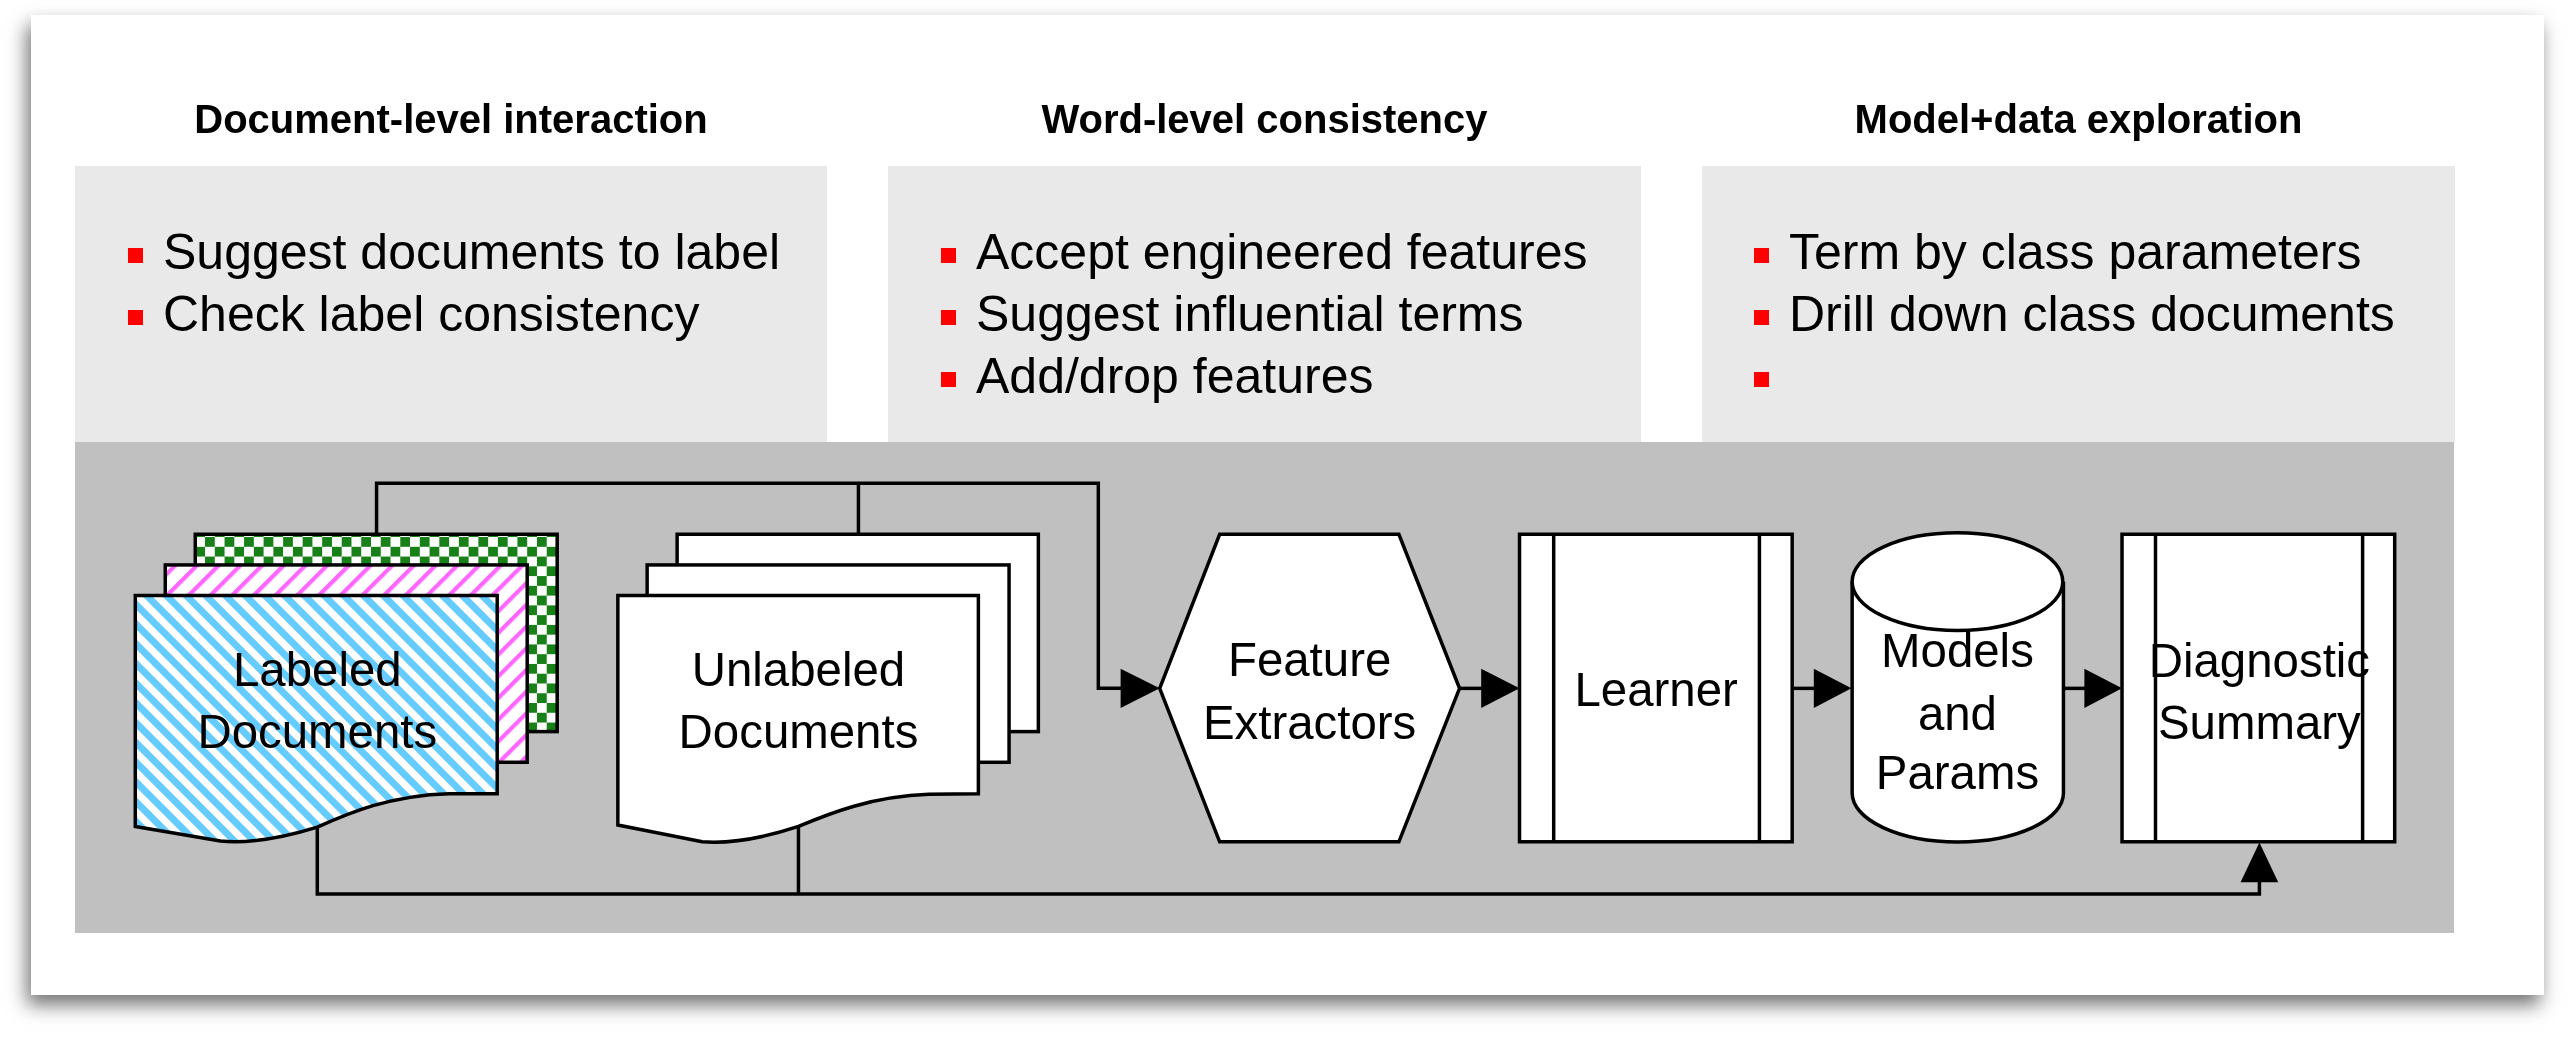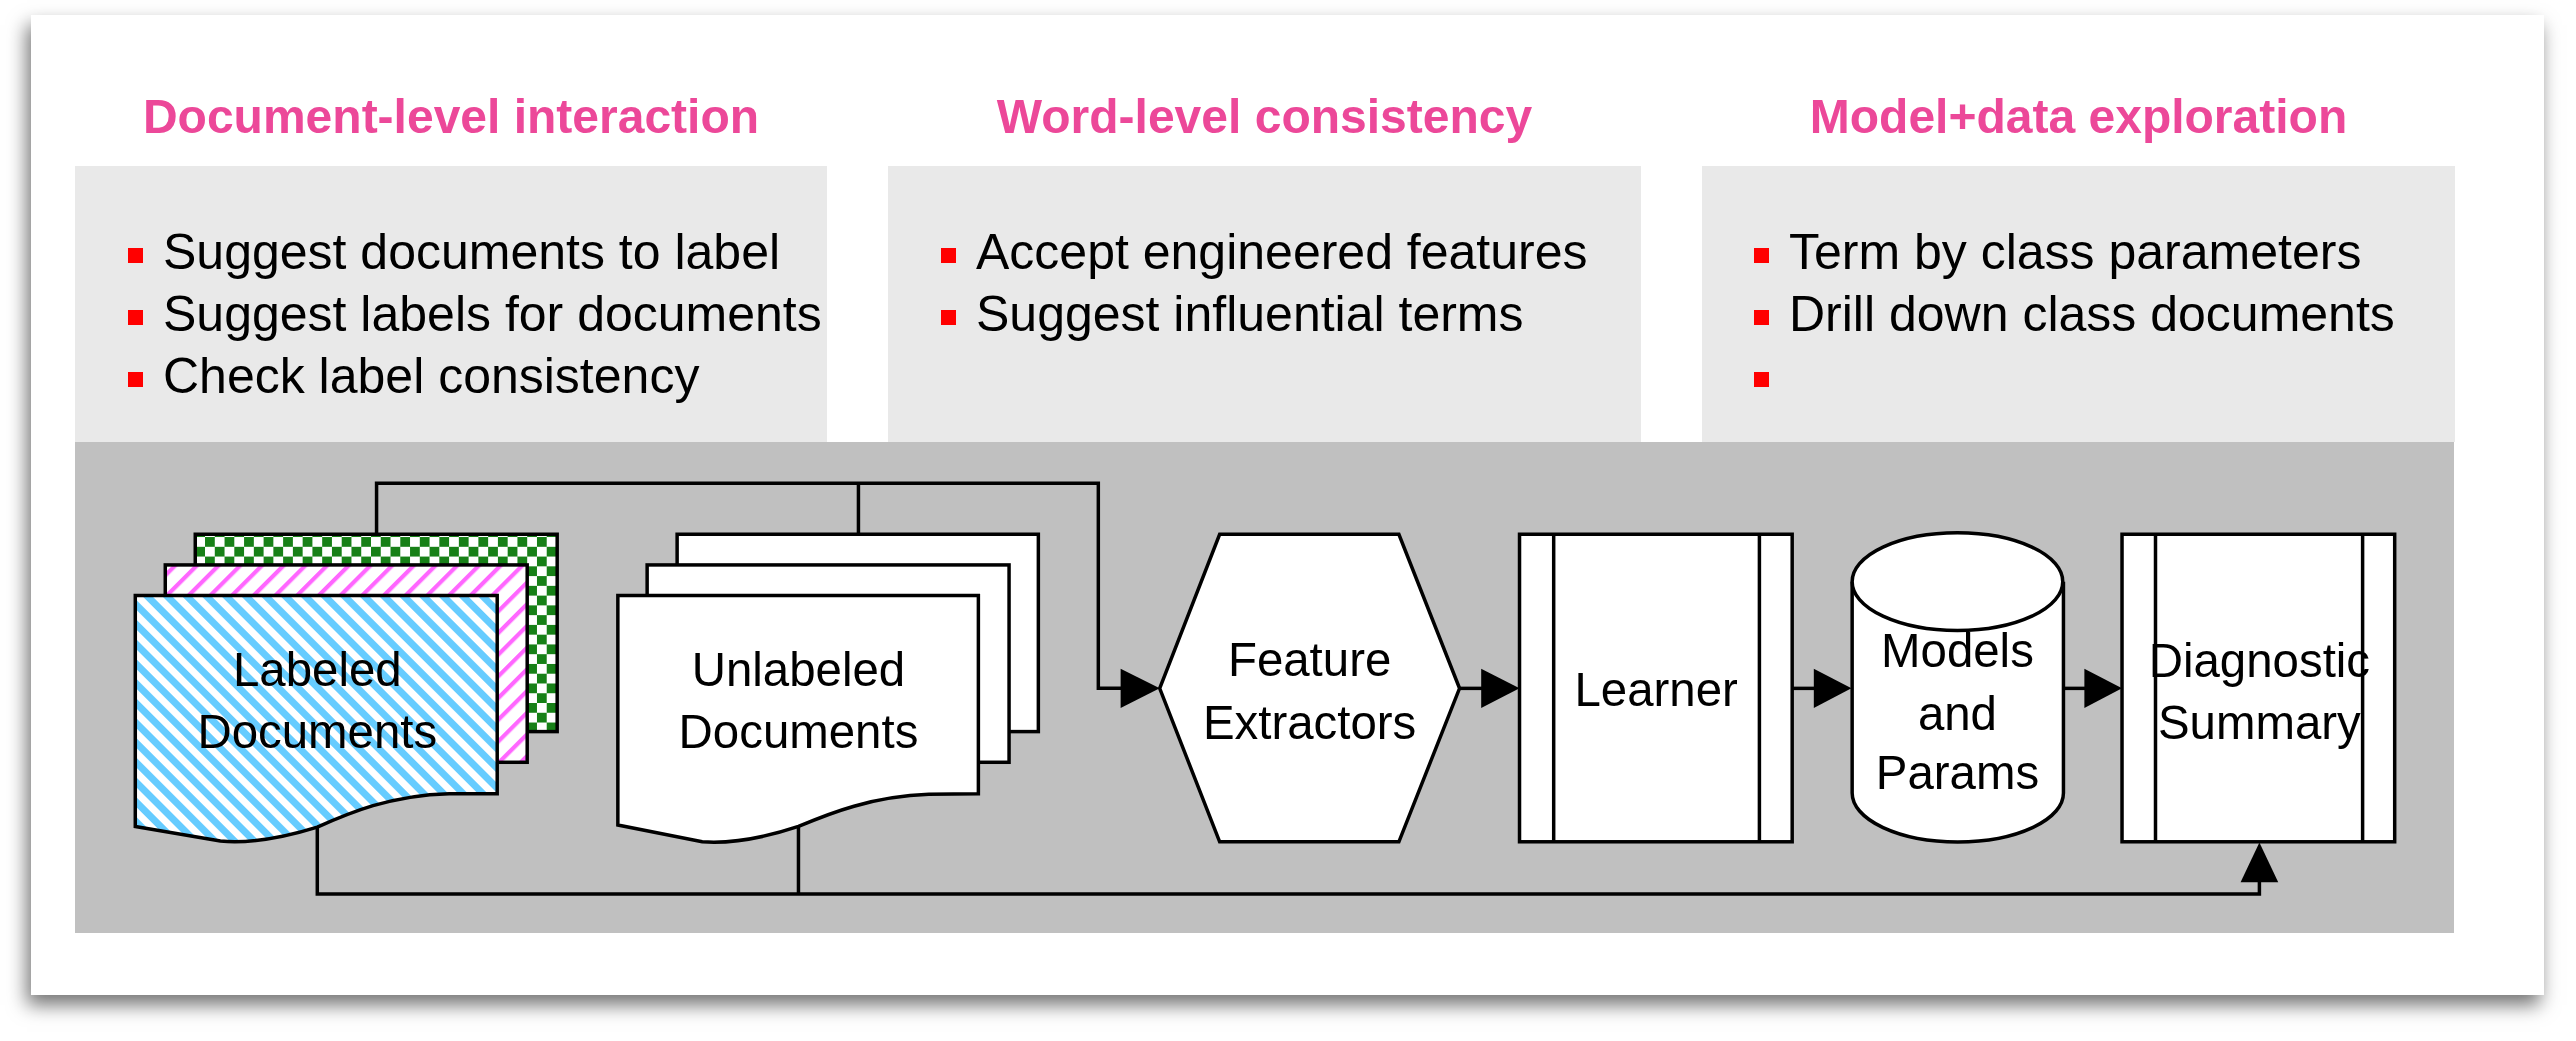--- a/index.html
+++ b/index.html
@@ -1,45 +1,46 @@
 <!DOCTYPE html>
 <html style="font-size:11px"><head>
 <meta charset="utf-8">
 <style>
   html, body { margin:0; padding:0; background:#ffffff; }
   body { width:2576px; height:1042px; position:relative; overflow:hidden; font-family:"Liberation Sans", sans-serif; }
   #card { position:absolute; left:31px; top:14.6px; width:2513px; height:980px; background:#ffffff;
           box-shadow: -4.2px 9.8px 18px rgba(0,0,0,0.55); }
-  .col-title { position:absolute; top:89px; font-weight:bold; font-size:48px; color:#ec4899; text-align:center; white-space:nowrap; }
+  .col-title { position:absolute; top:97px; font-weight:bold; font-size:40px; color:#000000; text-align:center; white-space:nowrap; }
   .panel { position:absolute; top:166px; height:276px; background:#e9e9e9; }
   .bullets { position:absolute; top:209px; list-style:none; margin:12px; padding:0; }
   .bullet-item { position:relative; font-size:50px; line-height:62px; color:#000; white-space:nowrap; padding-left:35px; }
   .bullet-mark { position:absolute; left:0; top:27px; width:14.6px; height:15.3px; background:#ff0000; }
   #flow-area { position:absolute; left:75px; top:442px; width:2379px; height:491px; background:#c0c0c0; }
   svg#diagram { position:absolute; left:0; top:0; }
   svg text { font-family:"Liberation Sans", sans-serif; font-size:68px; fill:#000; }
 </style>
 </head>
 <body>
 
 <div id="card"></div>
 
 <div class="col-title" style="left:75px;width:752px;">Document-level interaction</div>
 <div class="panel" style="left:75px;width:752px;"></div>
 <ul class="bullets" style="left:116px;">
   <li class="bullet-item"><span class="bullet-mark"></span><span>Suggest documents to label</span></li>
-  <li class="bullet-item"><span class="bullet-mark"></span><span>Suggest labels for documents</span></li>
+  <li class="bullet-item"><span class="bullet-mark"></span></li>
   <li class="bullet-item"><span class="bullet-mark"></span><span>Check label consistency</span></li>
 </ul>
 
 <div class="col-title" style="left:888px;width:753px;">Word-level consistency</div>
 <div class="panel" style="left:888px;width:753px;"></div>
 <ul class="bullets" style="left:929px;">
   <li class="bullet-item"><span class="bullet-mark"></span><span>Accept engineered features</span></li>
   <li class="bullet-item"><span class="bullet-mark"></span><span>Suggest influential terms</span></li>
+  <li class="bullet-item"><span class="bullet-mark"></span><span>Add/drop features</span></li>
 </ul>
 
 <div class="col-title" style="left:1702px;width:753px;">Model+data exploration</div>
 <div class="panel" style="left:1702px;width:753px;"></div>
 <ul class="bullets" style="left:1742px;">
   <li class="bullet-item"><span class="bullet-mark"></span><span>Term by class parameters</span></li>
   <li class="bullet-item"><span class="bullet-mark"></span><span>Drill down class documents</span></li>
   <li class="bullet-item"><span class="bullet-mark"></span></li>
 </ul>
 

